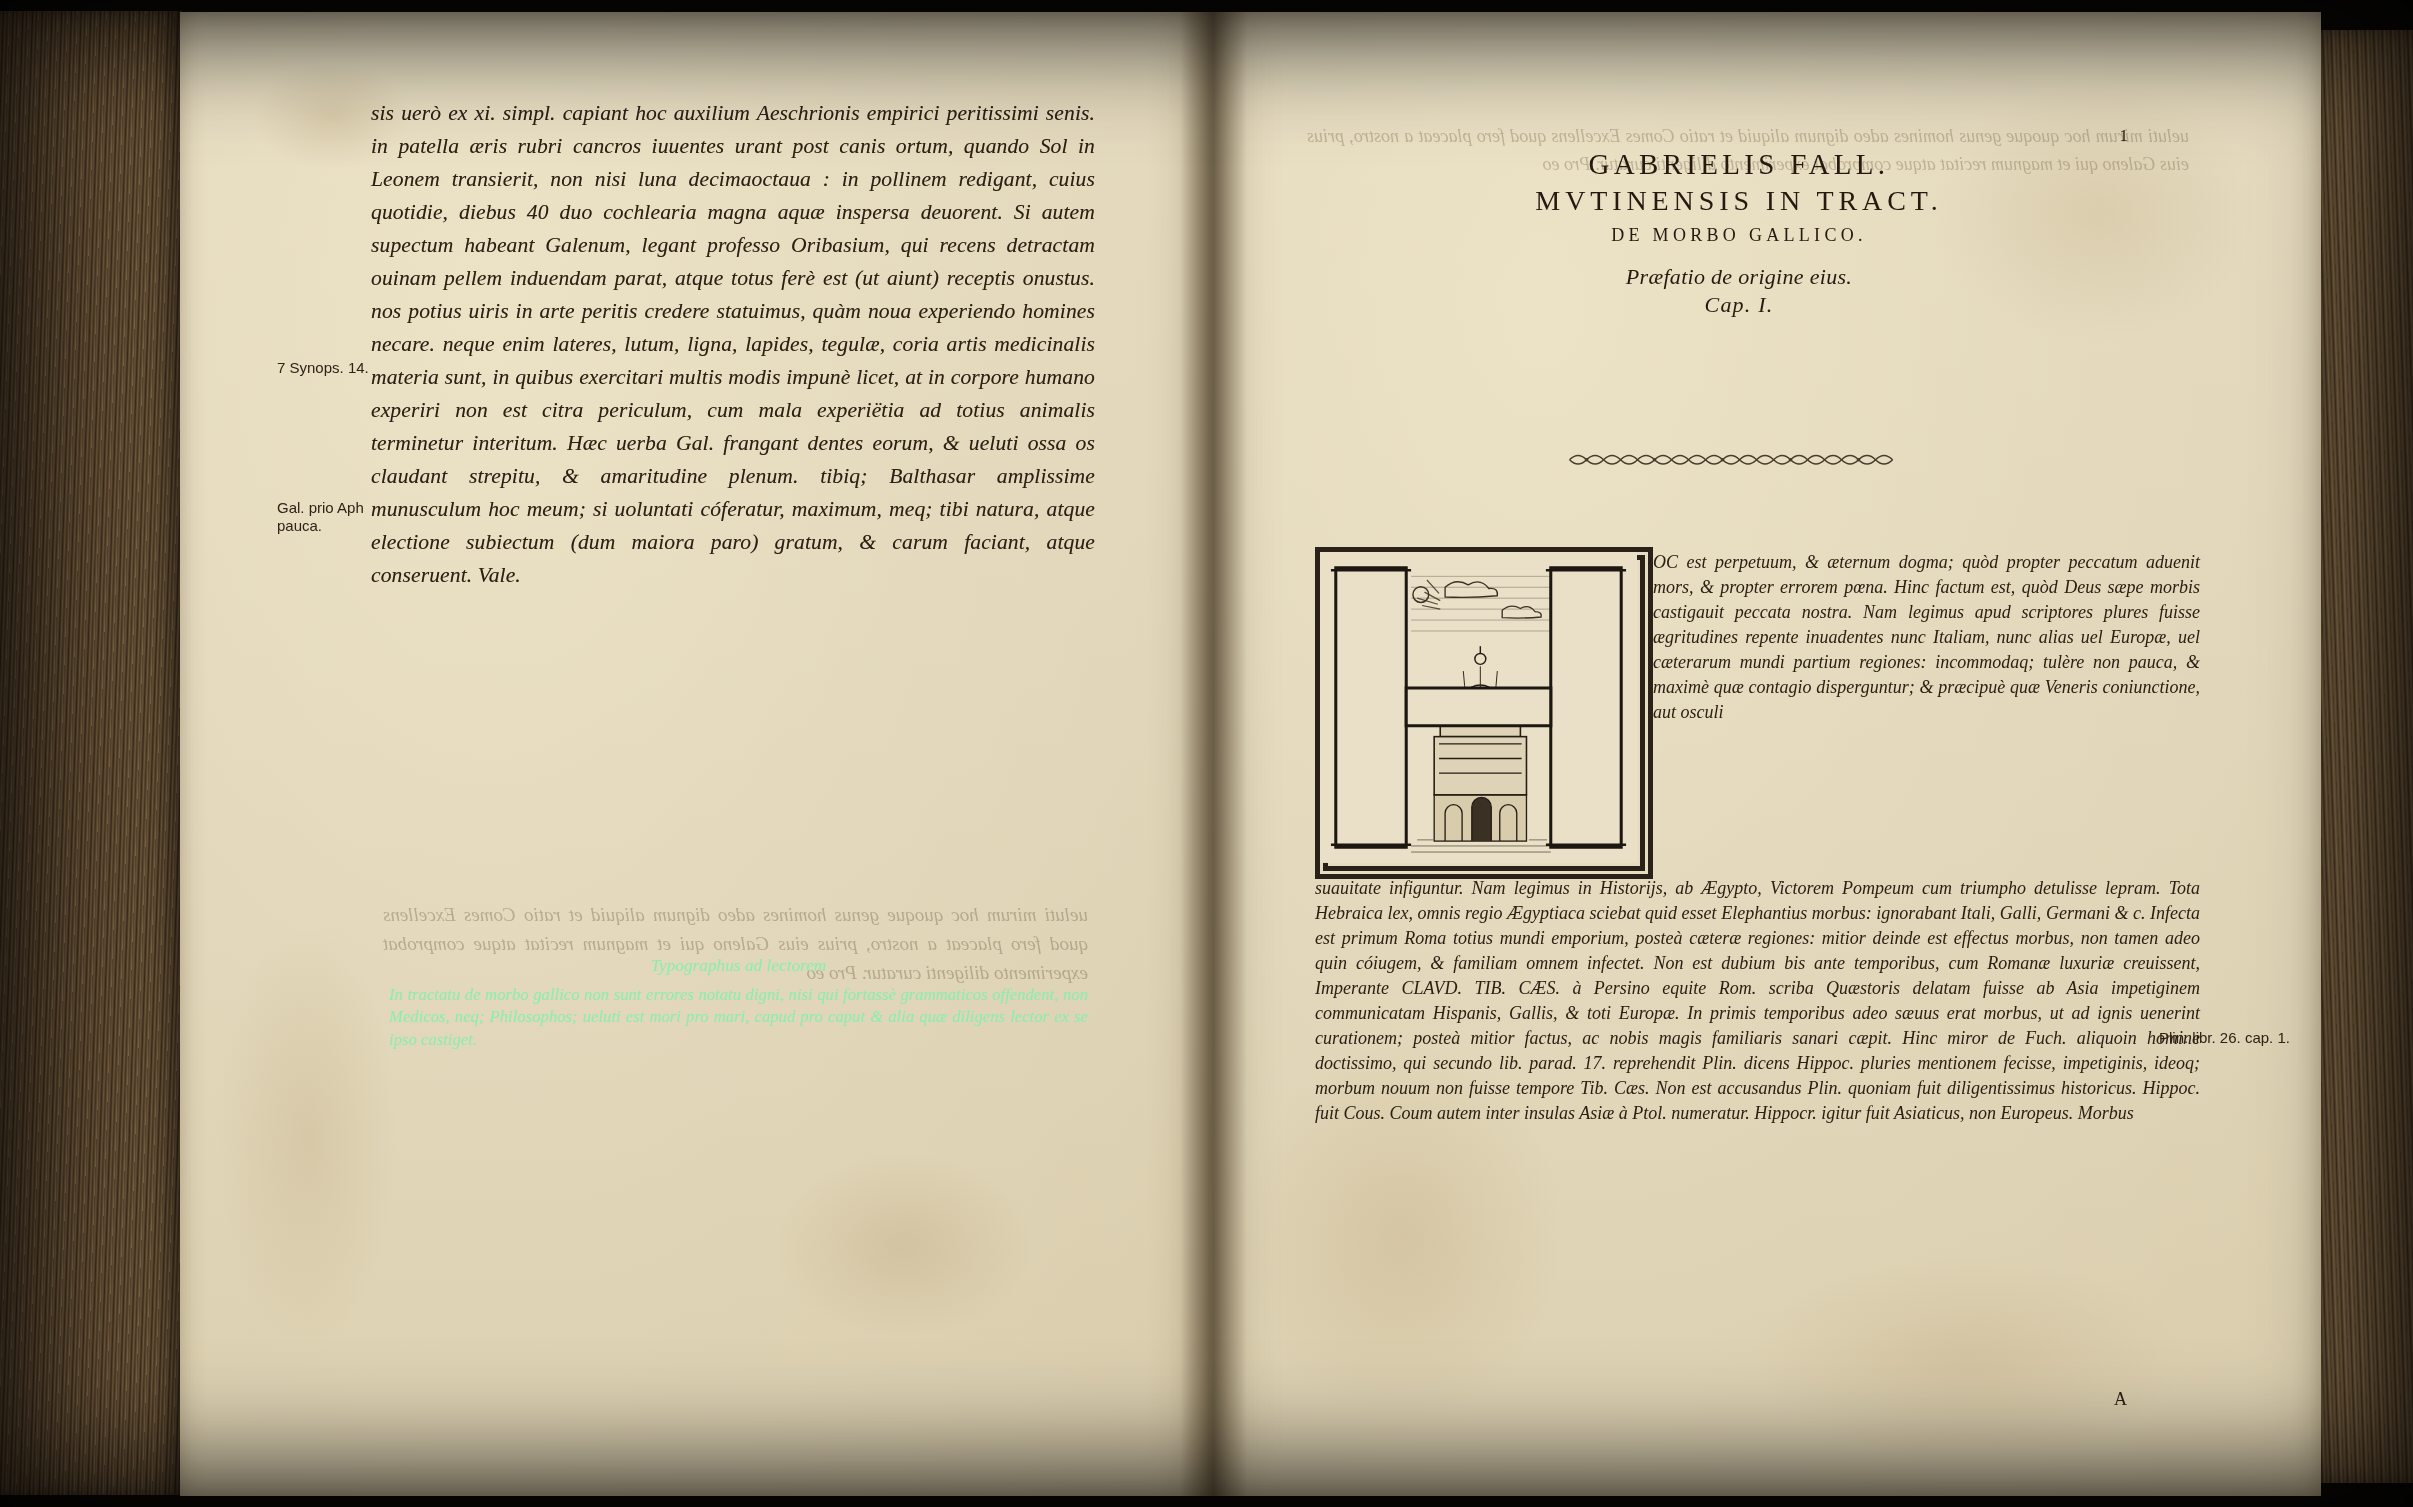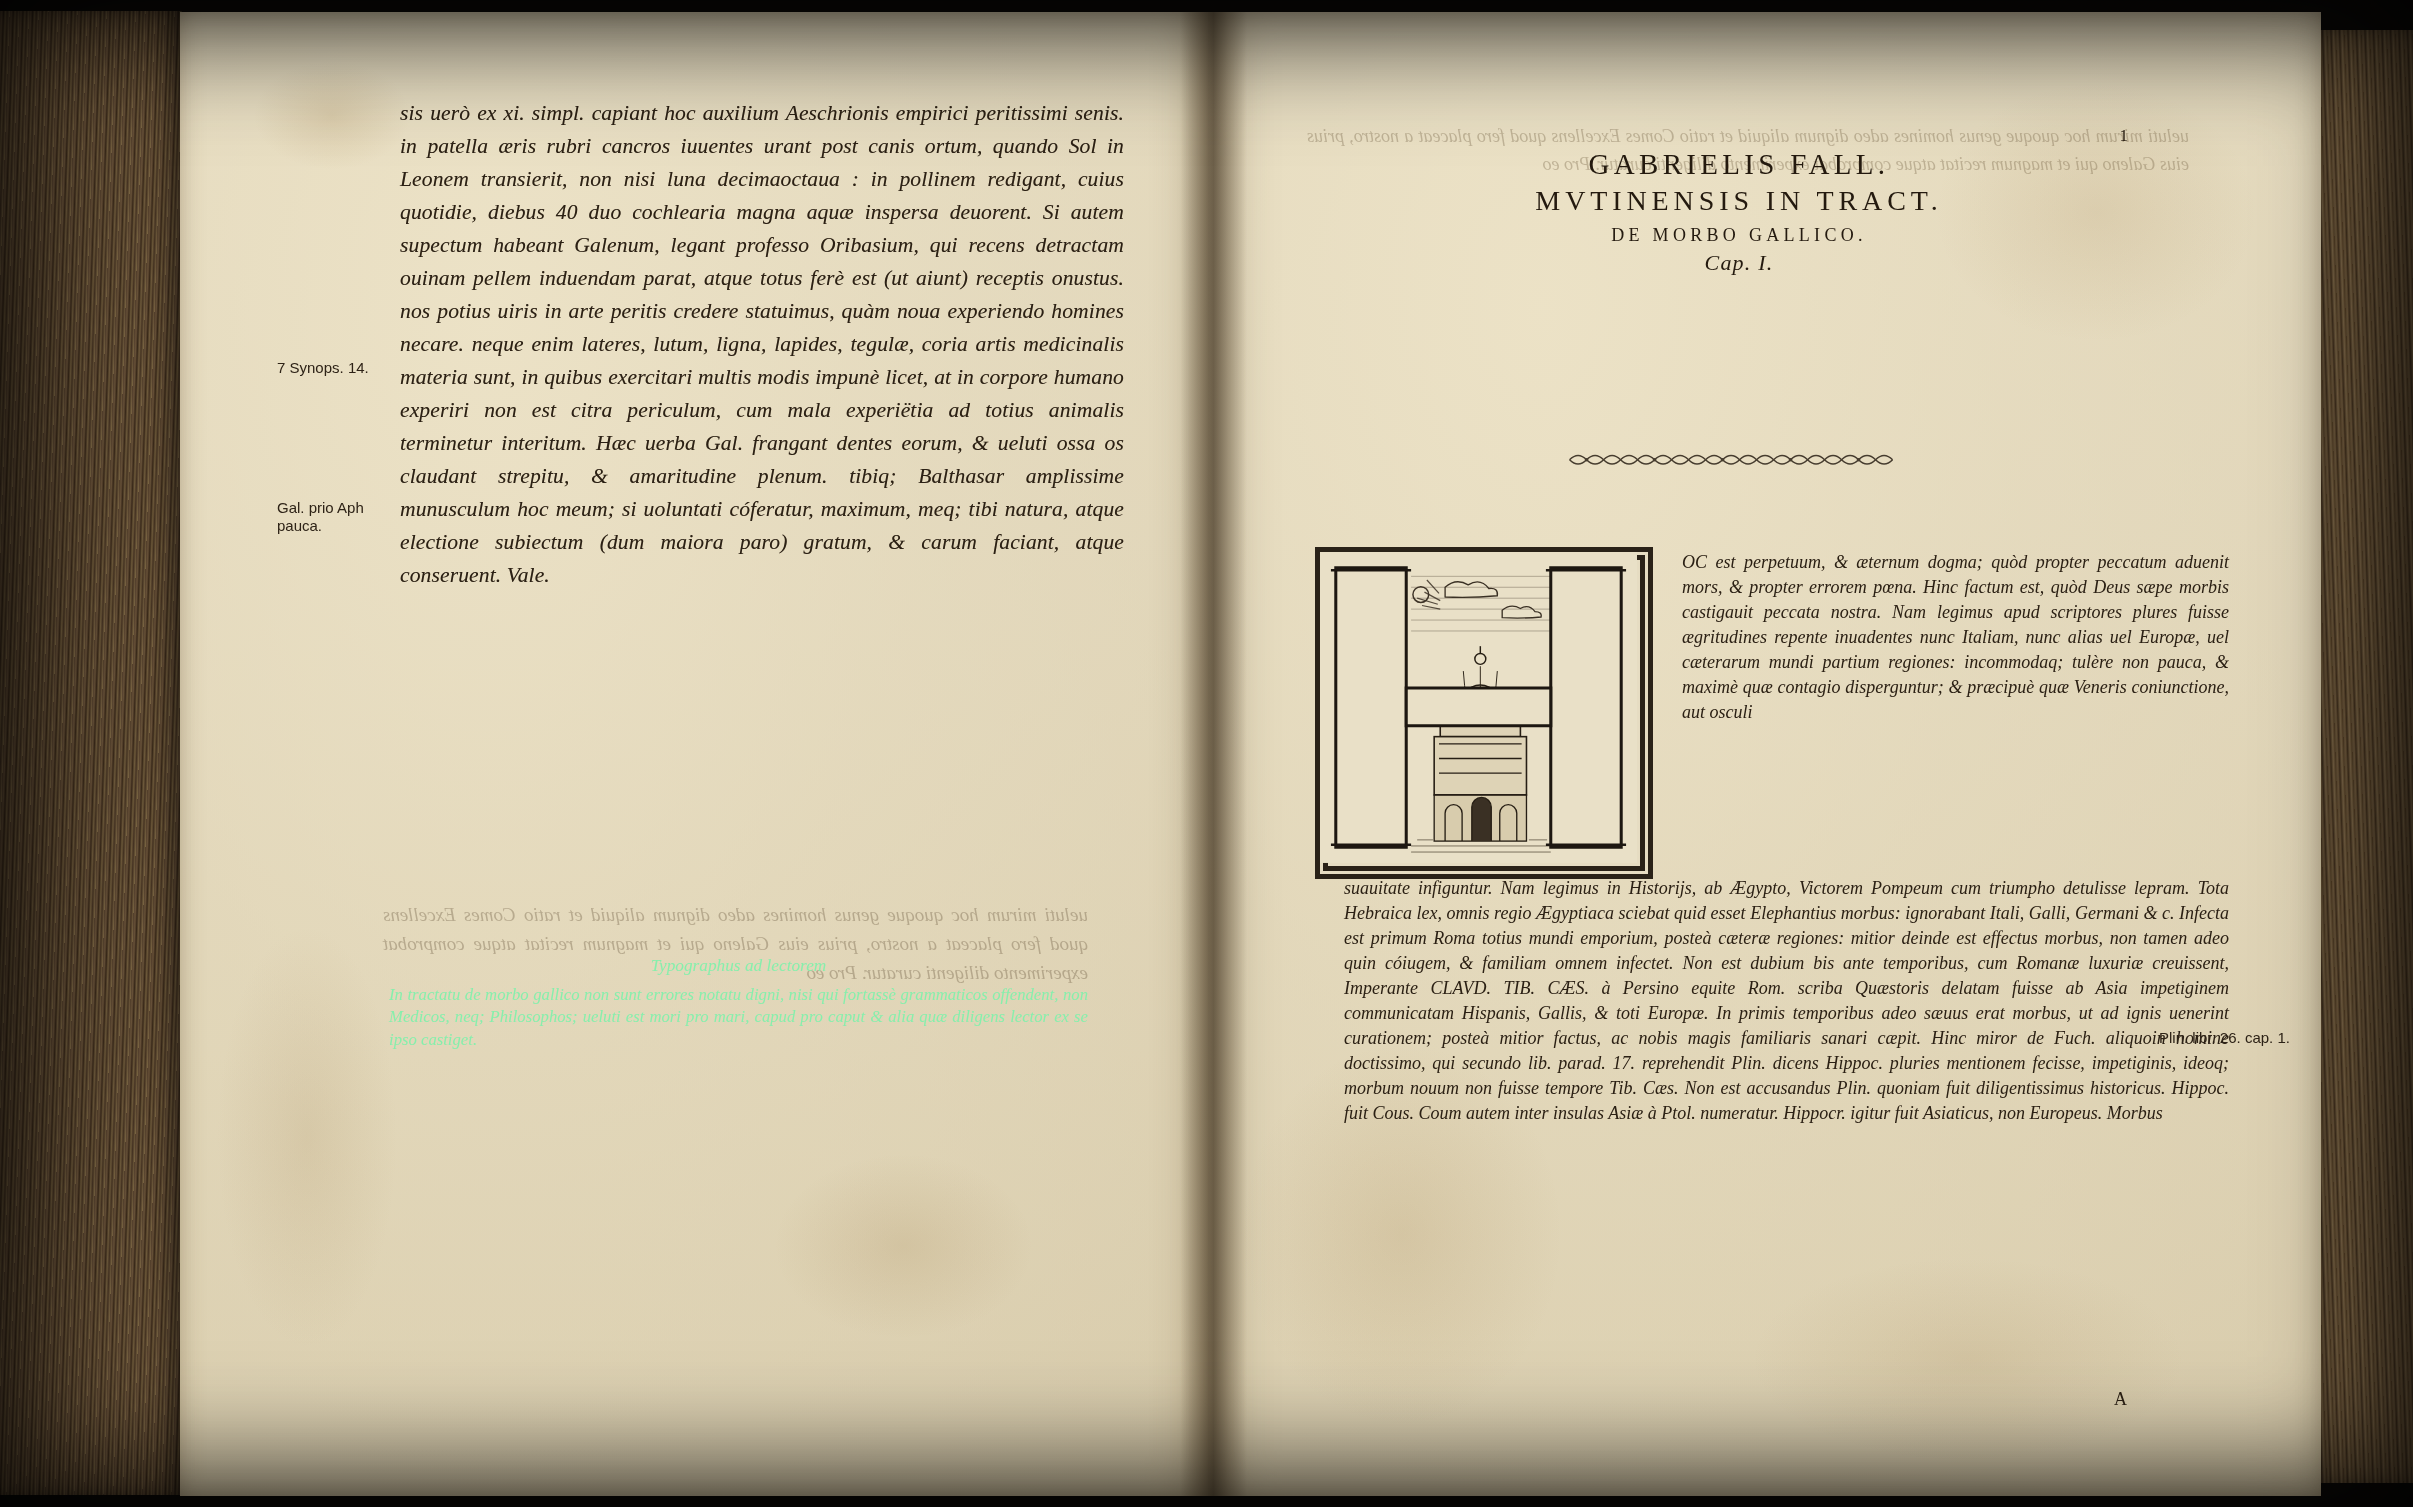--- a/index.html
+++ b/index.html
@@ -95,21 +95,20 @@
     position: absolute;
     border-radius: 50%;
     pointer-events: none;
   }
 
   
   .text-col {
     position: absolute;
     color: #241a10;
     font-family: "Liberation Serif", serif;
-    margin-left: 29px;
   }
 
   
   #left-body {
     left: 371px;
     top: 97px;
     width: 724px;
     font-style: italic;
     font-size: 21.6px;
     line-height: 33px;
@@ -322,20 +321,21 @@
   </div>
 
   <div class="bleed" id="bleed-right">ueluti mirum hoc quoque genus homines adeo dignum aliquid et ratio Comes Excellens quod fero placeat a nostro, prius eius Galeno qui et magnum recitat atque comprobat experimento diligenti curatur. Pro eo</div>
 
   <div id="folio-1">1</div>
 
   <div id="right-head">
     <div class="hl1">GABRIELIS FALL.</div>
     <div class="hl2">MVTINENSIS IN TRACT.</div>
     <div class="hl3">DE MORBO GALLICO.</div>
+    <div class="hl4">Præfatio de origine eius.</div>
     <div class="hl5">Cap.  I.</div>
   </div>
 
   <div id="ornament">
     <svg width="341" height="25.5" viewBox="0 0 560 42" xmlns="http://www.w3.org/2000/svg">
       <g fill="none" stroke="#2b2116" stroke-width="2.4">
         <path d="M10 21 q14 -14 28 0 q14 14 28 0 q14 -14 28 0 q14 14 28 0 q14 -14 28 0 q14 14 28 0 q14 -14 28 0 q14 14 28 0 q14 -14 28 0 q14 14 28 0 q14 -14 28 0 q14 14 28 0 q14 -14 28 0 q14 14 28 0 q14 -14 28 0 q14 14 28 0 q14 -14 28 0 q14 14 28 0 q14 -14 28 0"></path>
         <path d="M10 21 q14 14 28 0 q14 -14 28 0 q14 14 28 0 q14 -14 28 0 q14 14 28 0 q14 -14 28 0 q14 14 28 0 q14 -14 28 0 q14 14 28 0 q14 -14 28 0 q14 14 28 0 q14 -14 28 0 q14 14 28 0 q14 -14 28 0 q14 14 28 0 q14 -14 28 0 q14 14 28 0 q14 -14 28 0 q14 14 28 0"></path>
       </g>
       <g fill="#2b2116">

